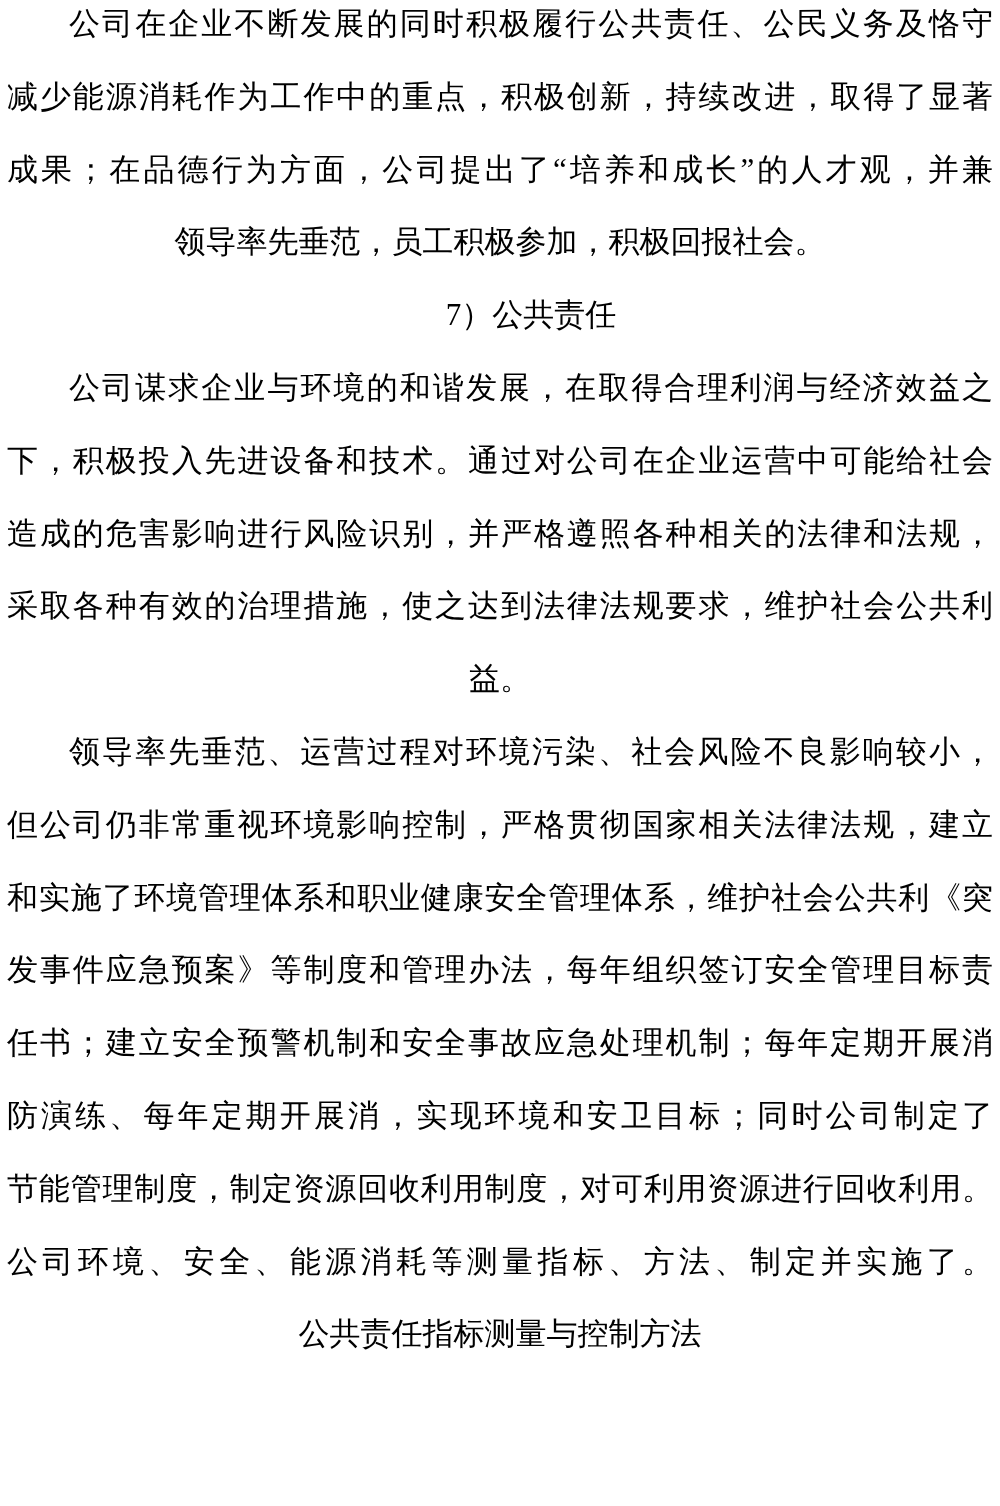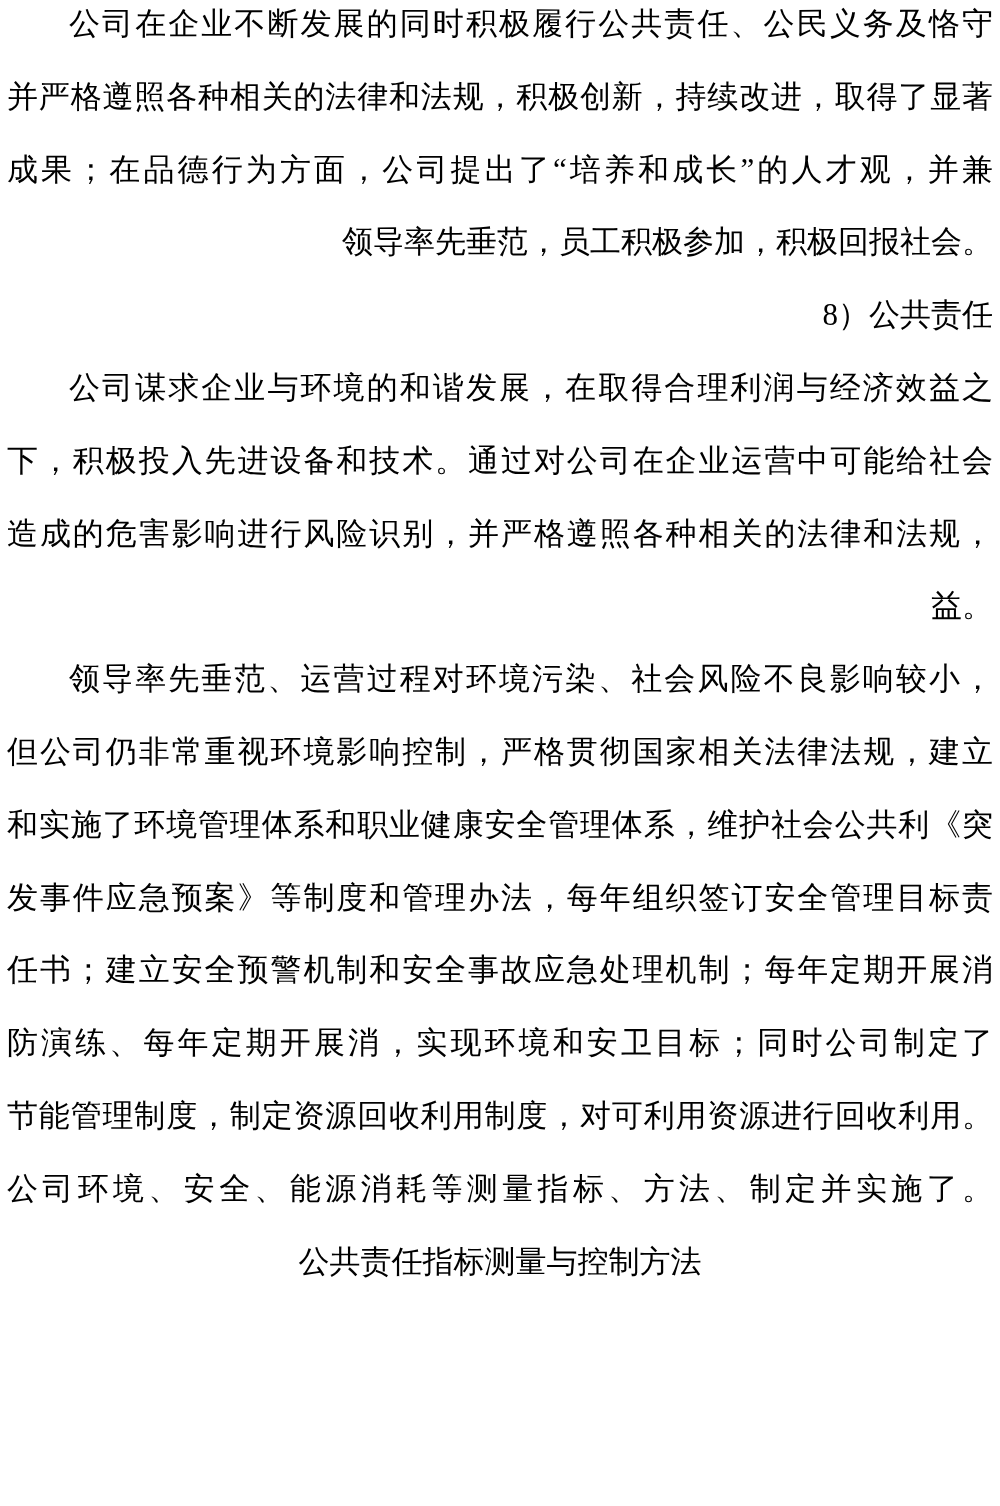--- a/index.html
+++ b/index.html
@@ -18,47 +18,48 @@
     margin-top: -12px;
     padding: 0 7px;
   }
   .line {
     font-size: 31px;
     line-height: 72.8px;
     height: 72.8px;
     white-space: nowrap;
     letter-spacing: 0;
     color: #000000;
-    text-align: right;
+    text-align: center;
   }
   .line.justify {
     white-space: normal;
     text-align: justify;
     text-align-last: justify;
     text-justify: inter-character;
   }
   .line.indent {
     text-indent: 62px;
   }
   .line.center {
     text-align: center;
   }
 </style>
 </head>
 <body>
 
 <div class="page">
   <div class="line indent justify">公司在企业不断发展的同时积极履行公共责任、公民义务及恪守</div>
-  <div class="line justify">并严格遵照各种相关的法律和法规，积极创新，持续改进，取得了显著</div>
+  <div class="line justify">减少能源消耗作为工作中的重点，积极创新，持续改进，取得了显著</div>
   <div class="line justify">成果；在品德行为方面，公司提出了“培养和成长”的人才观，并兼</div>
   <div class="line">领导率先垂范，员工积极参加，积极回报社会。</div>
-  <div class="line indent">8）公共责任</div>
+  <div class="line indent">7）公共责任</div>
   <div class="line indent justify">公司谋求企业与环境的和谐发展，在取得合理利润与经济效益之</div>
   <div class="line justify">下，积极投入先进设备和技术。通过对公司在企业运营中可能给社会</div>
   <div class="line justify">造成的危害影响进行风险识别，并严格遵照各种相关的法律和法规，</div>
+  <div class="line justify">采取各种有效的治理措施，使之达到法律法规要求，维护社会公共利</div>
   <div class="line">益。</div>
   <div class="line indent justify">领导率先垂范、运营过程对环境污染、社会风险不良影响较小，</div>
   <div class="line justify">但公司仍非常重视环境影响控制，严格贯彻国家相关法律法规，建立</div>
   <div class="line justify">和实施了环境管理体系和职业健康安全管理体系，维护社会公共利《突</div>
   <div class="line justify">发事件应急预案》等制度和管理办法，每年组织签订安全管理目标责</div>
   <div class="line justify">任书；建立安全预警机制和安全事故应急处理机制；每年定期开展消</div>
   <div class="line justify">防演练、每年定期开展消，实现环境和安卫目标；同时公司制定了</div>
   <div class="line justify">节能管理制度，制定资源回收利用制度，对可利用资源进行回收利用。</div>
   <div class="line justify">公司环境、安全、能源消耗等测量指标、方法、制定并实施了。</div>
   <div class="line center">公共责任指标测量与控制方法</div>

